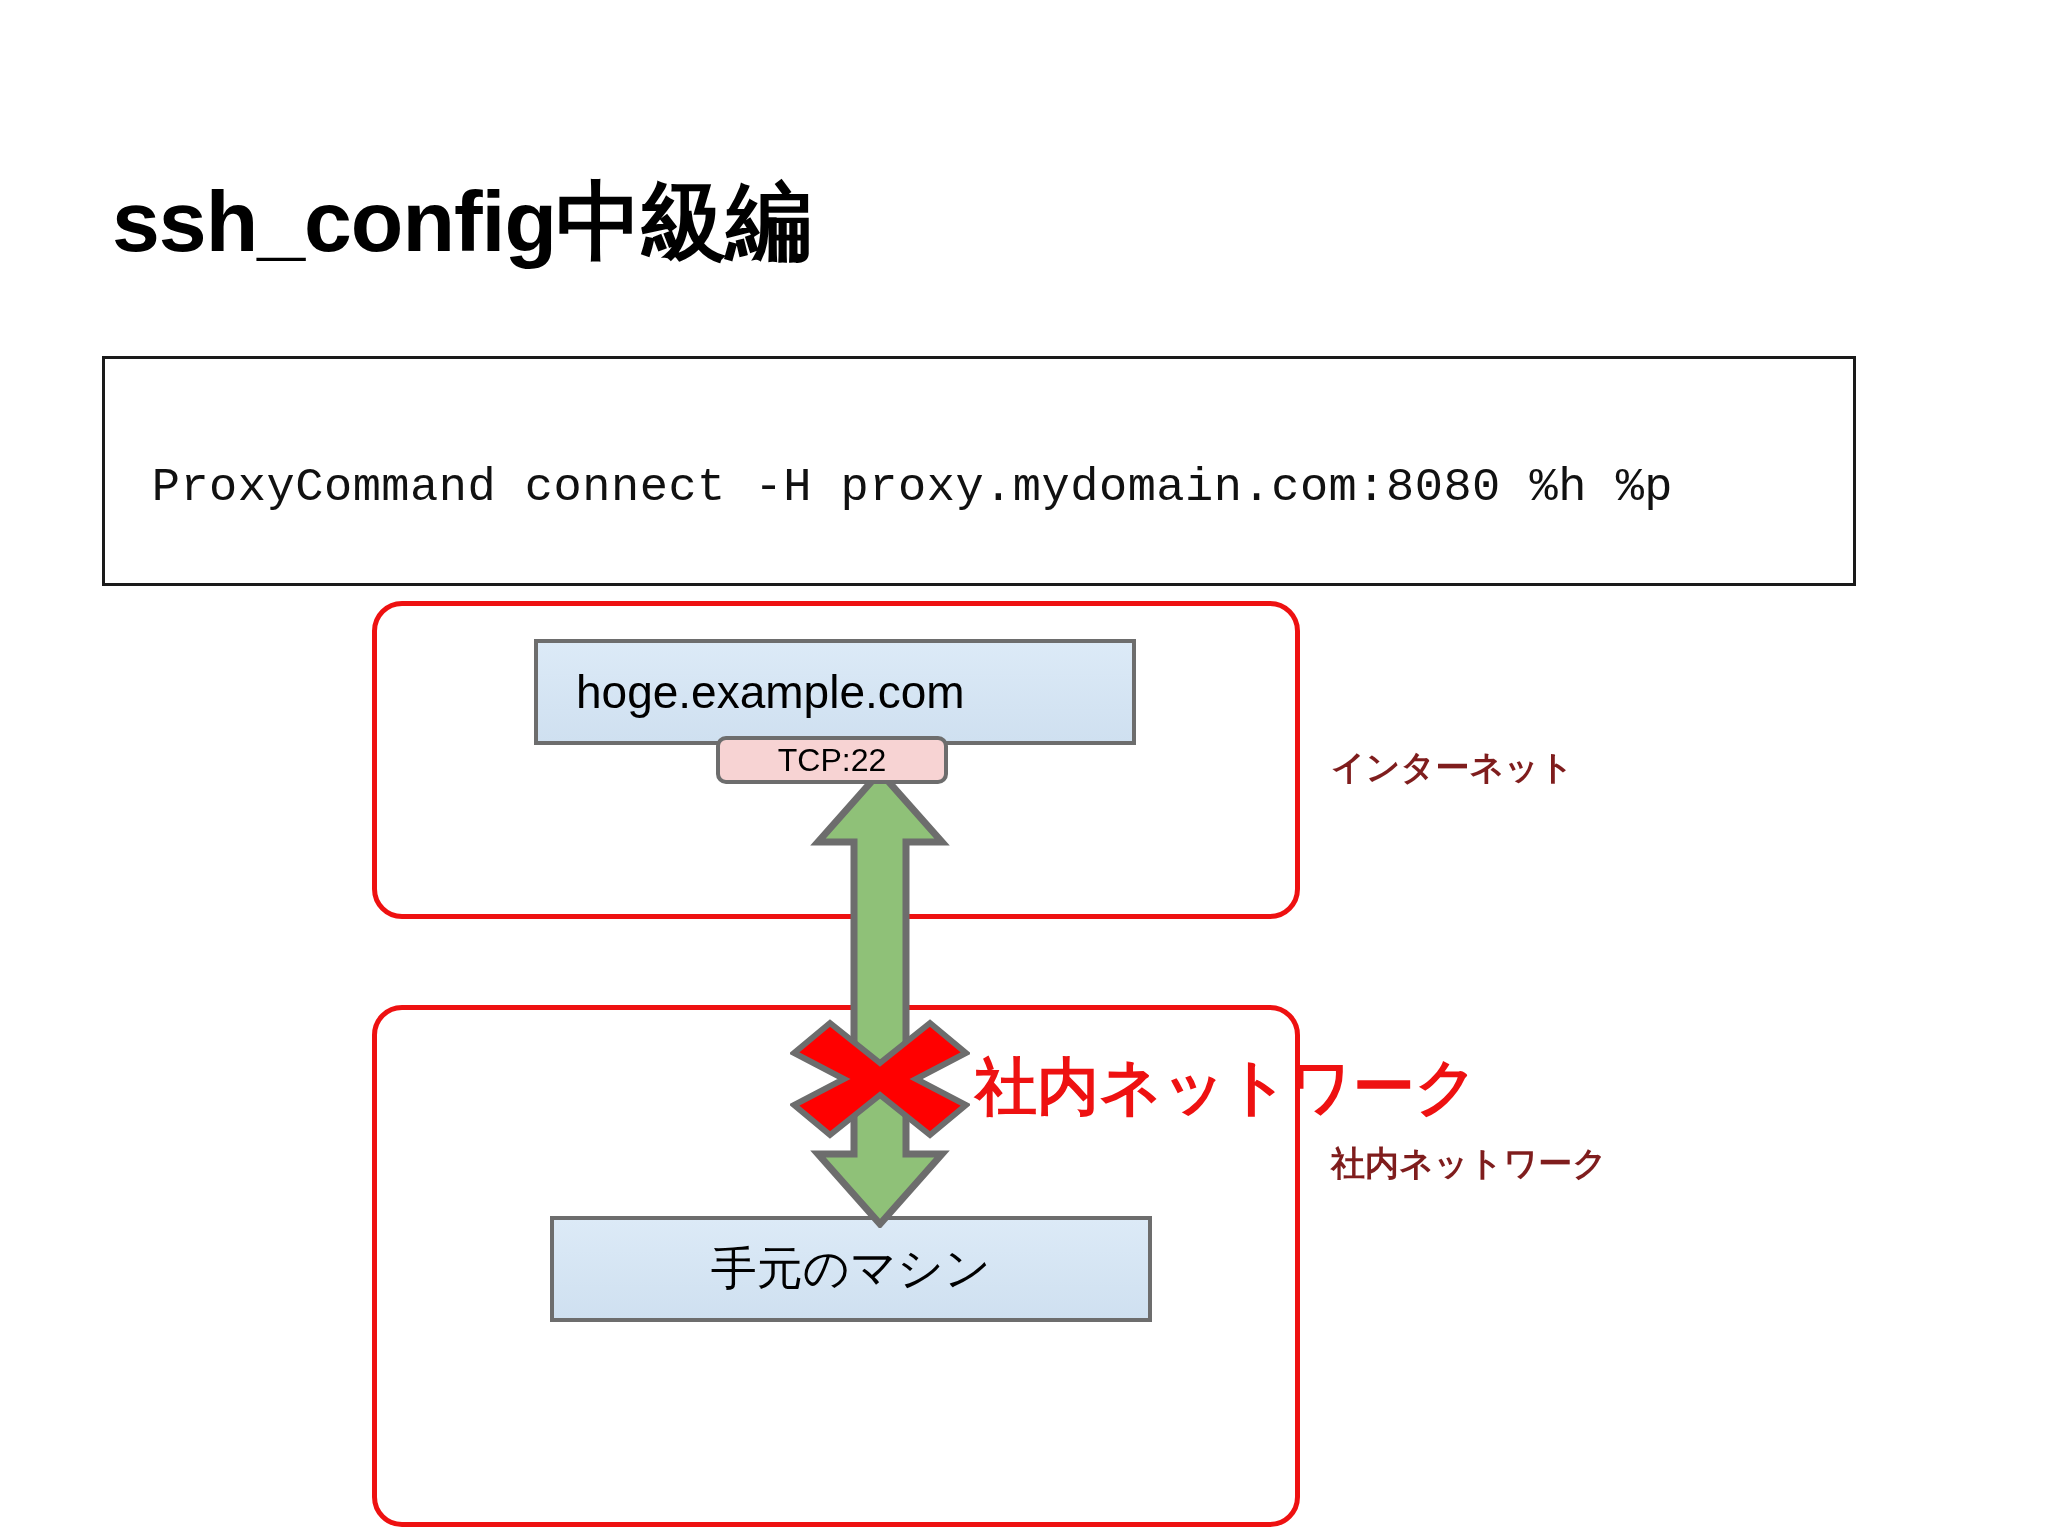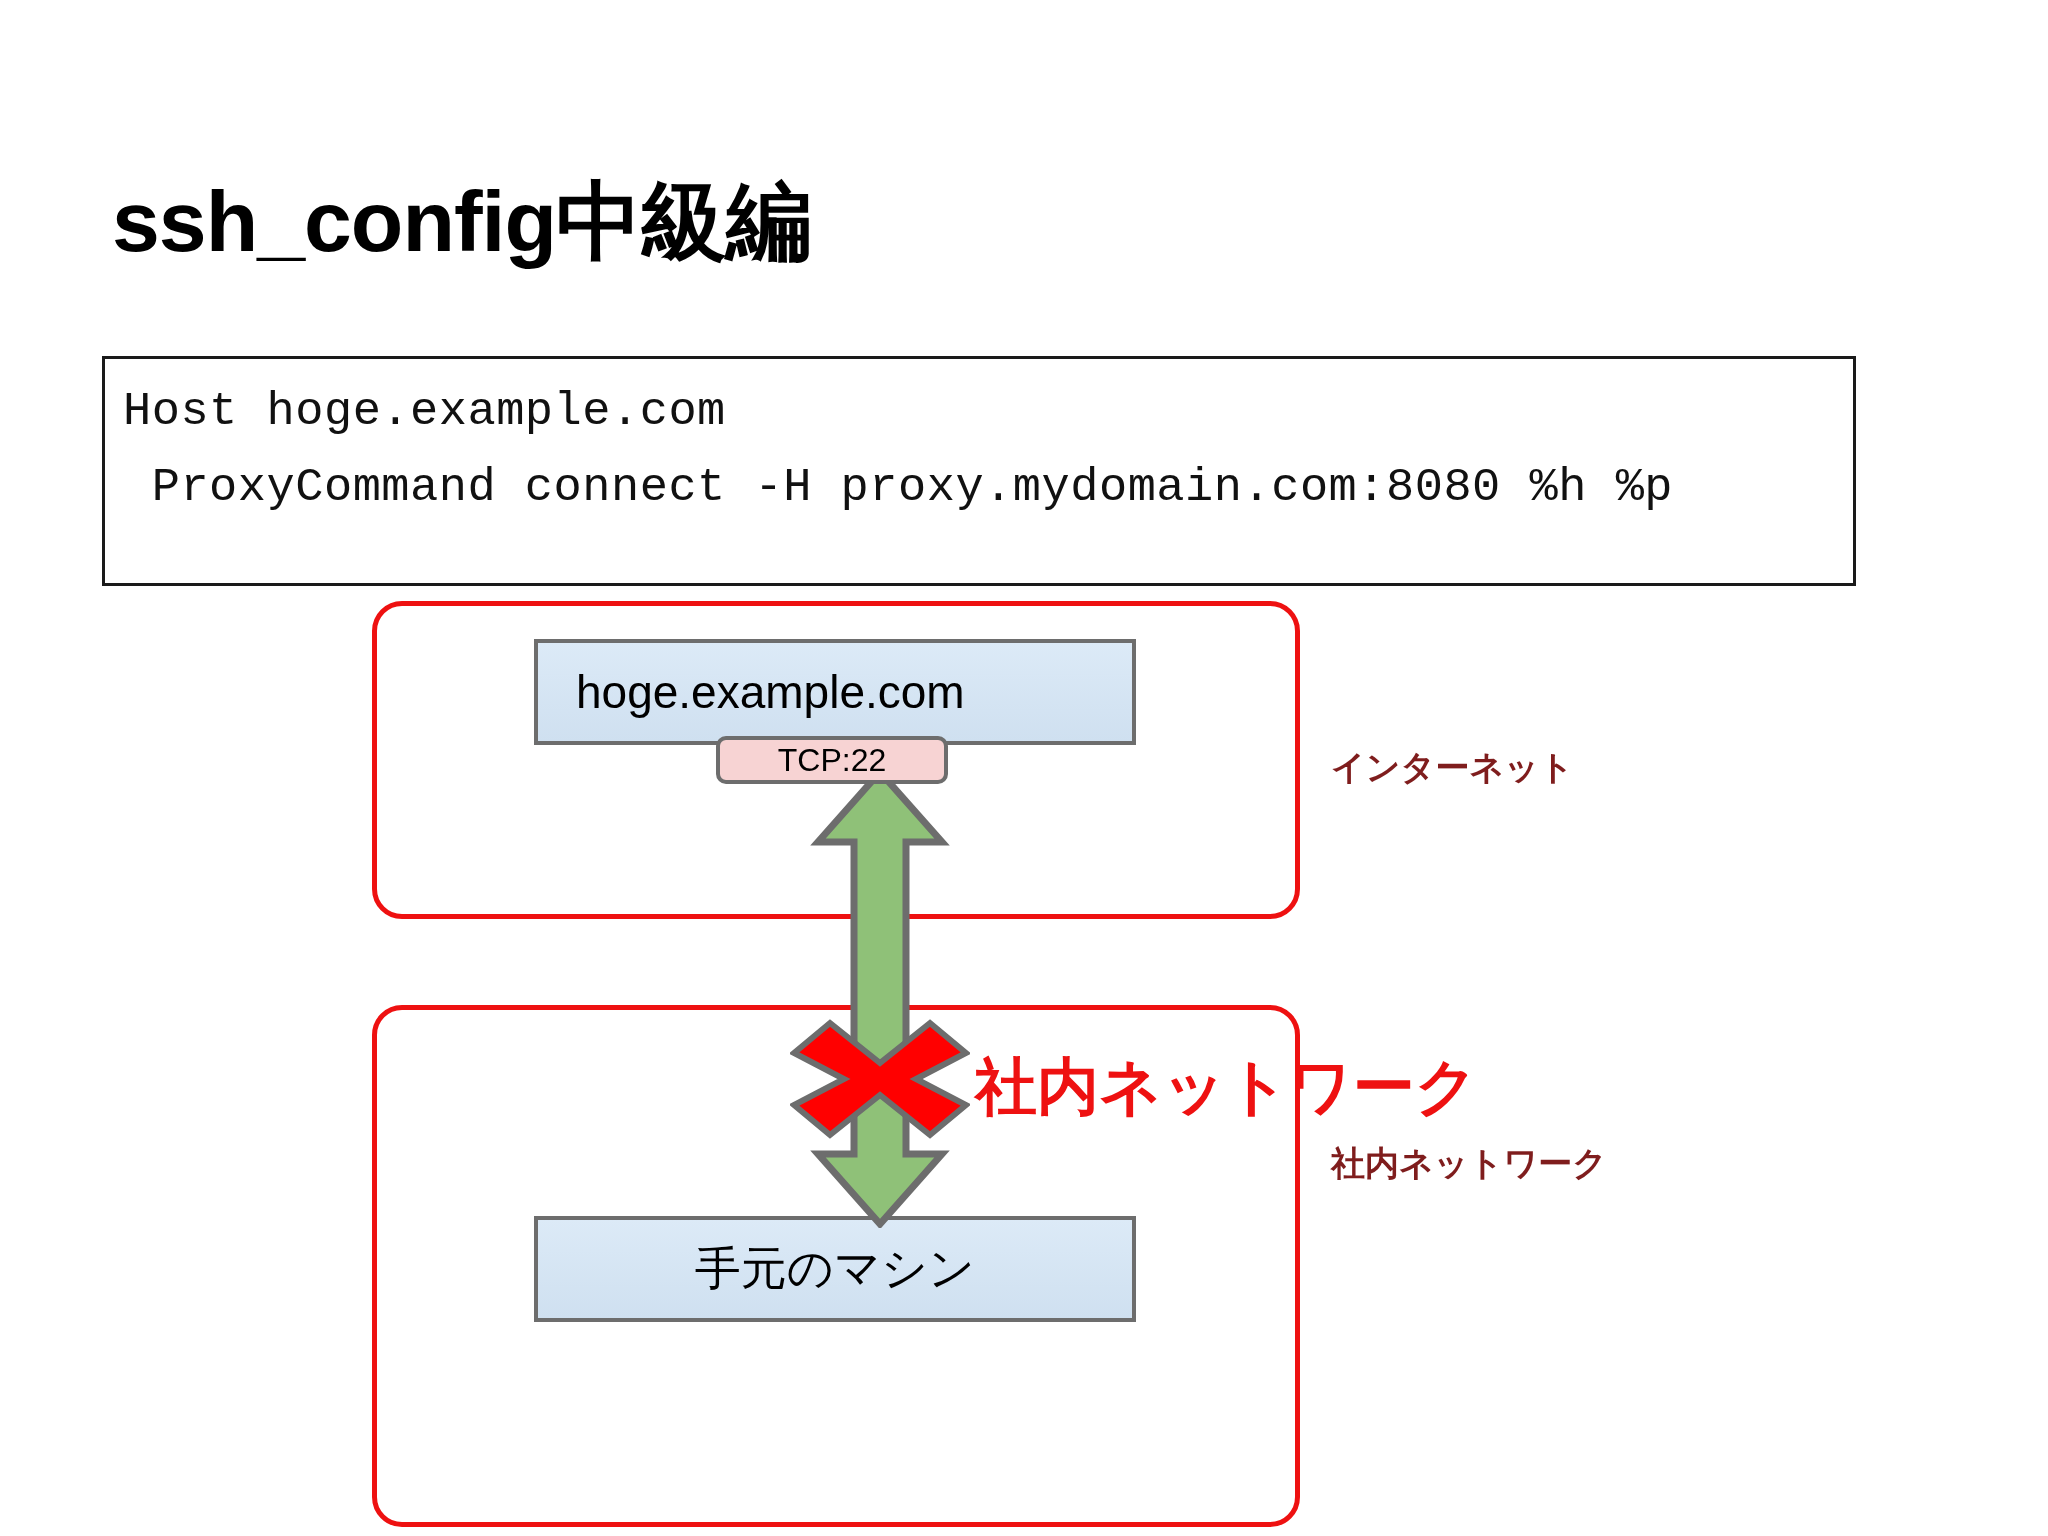--- a/index.html
+++ b/index.html
@@ -95,21 +95,21 @@
   #host-remote {
     left: 534px;
     top: 639px;
     width: 602px;
     height: 106px;
     justify-content: flex-start;
     padding-left: 38px;
     font-size: 46px;
   }
   #host-local {
-    left: 534px;
+    left: 550px;
     top: 1216px;
     width: 602px;
     height: 106px;
     justify-content: center;
     font-size: 46px;
     font-family: "DejaVu Sans", sans-serif;
   }
 
   
   #port-badge {
@@ -164,21 +164,20 @@
     font-family: "DejaVu Sans", sans-serif;
     z-index: 7;
   }
 </style>
 </head>
 <body>
 
 <div id="slide-title">ssh_config中級編</div>
 
 <div id="code-box">
-  <div class="code-line" id="code-line-1">Host hoge.example.com</div>
   <div class="code-line" id="code-line-2"> ProxyCommand connect -H proxy.mydomain.com:8080 %h %p</div>
 </div>
 
 <div class="zone-box" id="zone-internet"></div>
 
 <div class="zone-box" id="zone-intranet"></div>
 
 <div class="zone-label" id="label-internet">インターネット</div>
 
 <div class="zone-label" id="label-intranet">社内ネットワーク</div>

